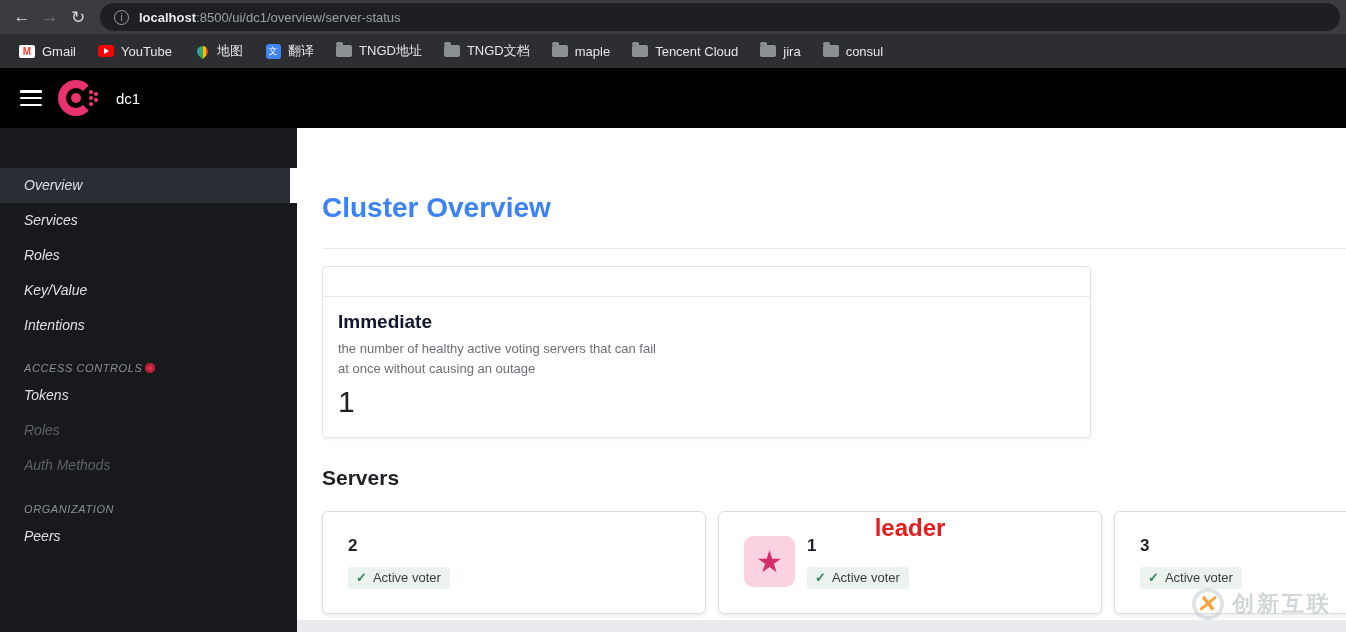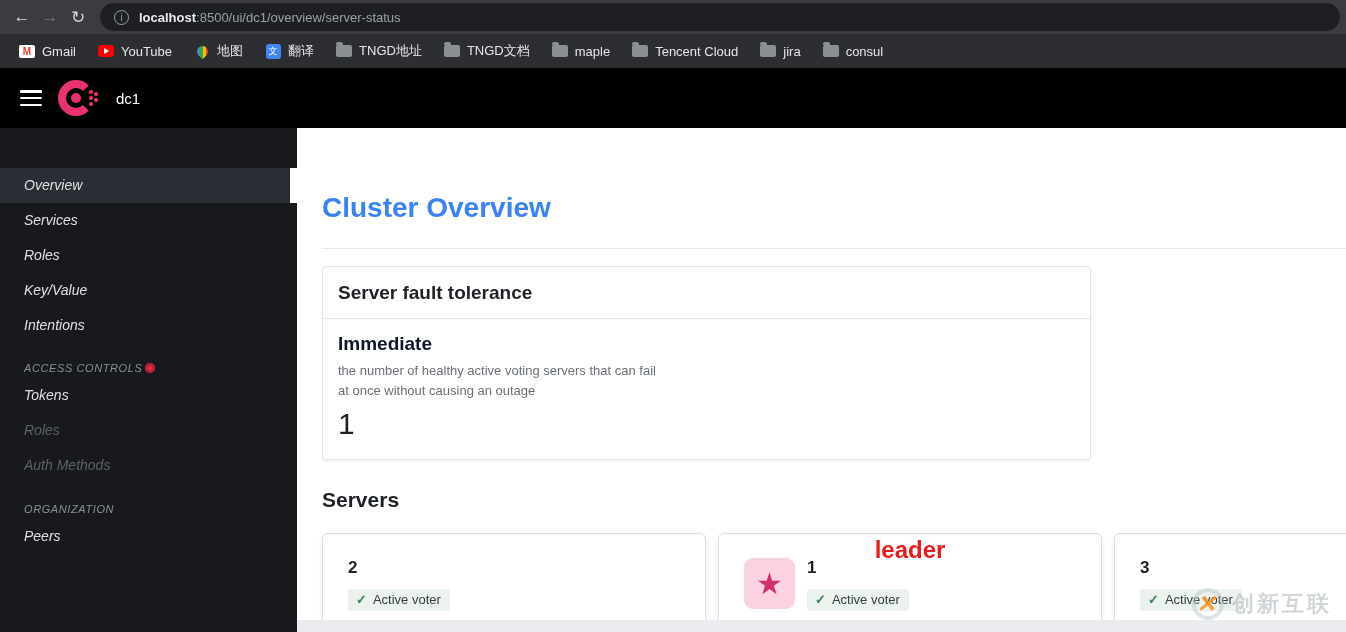--- a/index.html
+++ b/index.html
@@ -200,21 +200,20 @@
     </div>
     <div class="nav-item">Peers</div>
   </div>
 
   <div class="main">
     <h1 class="page-title">Cluster Overview</h1>
     <hr class="title-rule">
 
     <div class="fault-card">
       <div class="fc-head">
-        <div class="fc-title">Server fault tolerance</div>
       </div>
       <div class="fc-body">
         <div class="fc-level">Immediate</div>
         <div class="fc-desc">
           <div>the number of healthy active voting servers that can fail</div>
           <div>at once without causing an outage</div>
         </div>
         <div class="fc-value">1</div>
       </div>
     </div>

